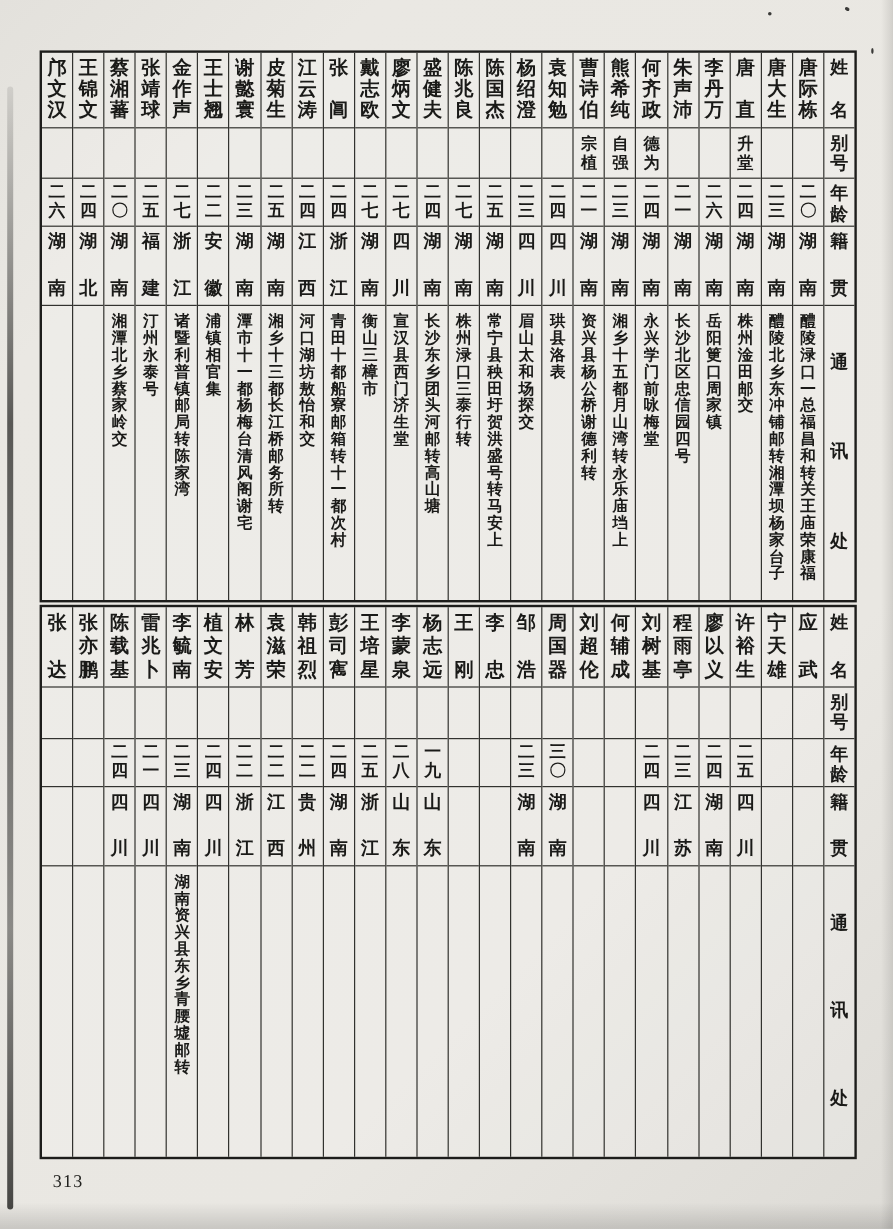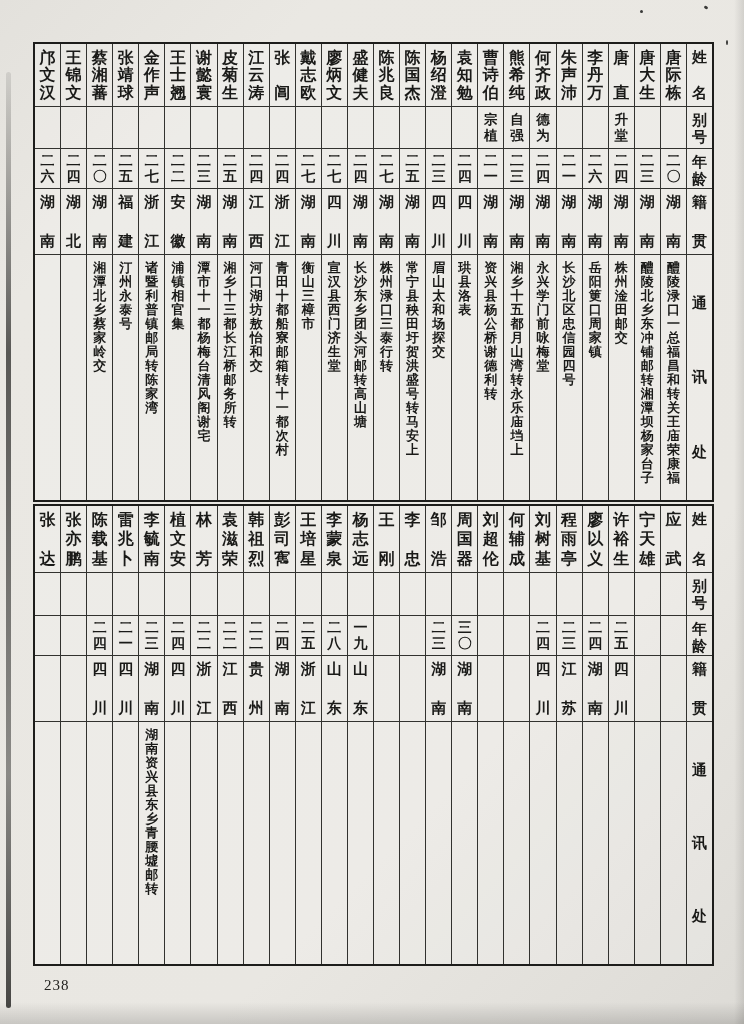--- a/index.html
+++ b/index.html
@@ -1201,14 +1201,14 @@
           <span class="ch">张</span>
           <span class="ch">达</span>
         </div>
         <div class="cell r-alias center"></div>
         <div class="cell r-age center"></div>
         <div class="cell r-origin spread"></div>
         <div class="cell r-addr start"></div>
       </div>
     </div>
 
-  <div class="page-number">238</div>
+  <div class="page-number">313</div>
 </div>
 
 </body></html>

